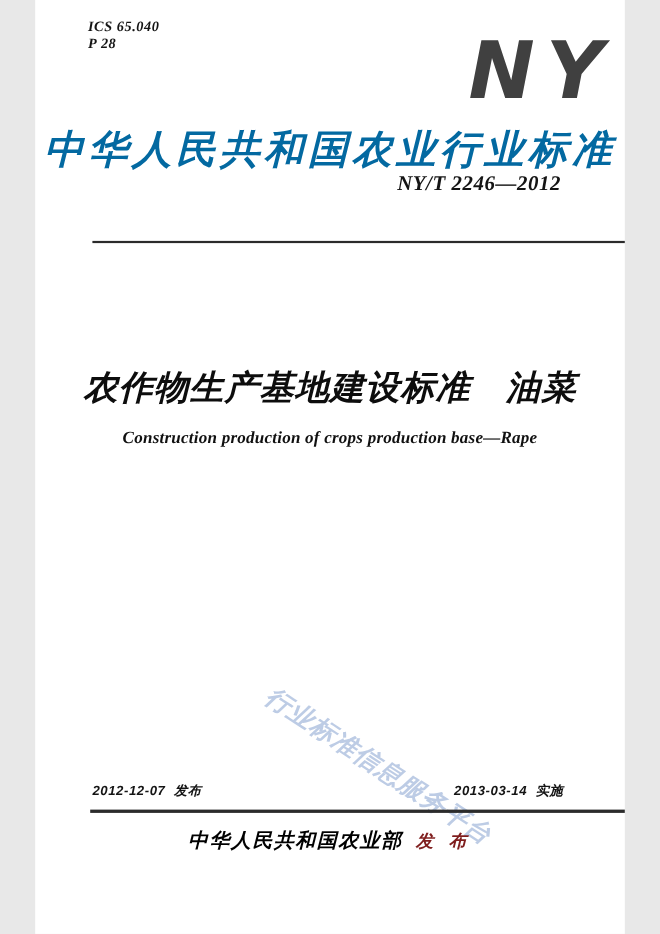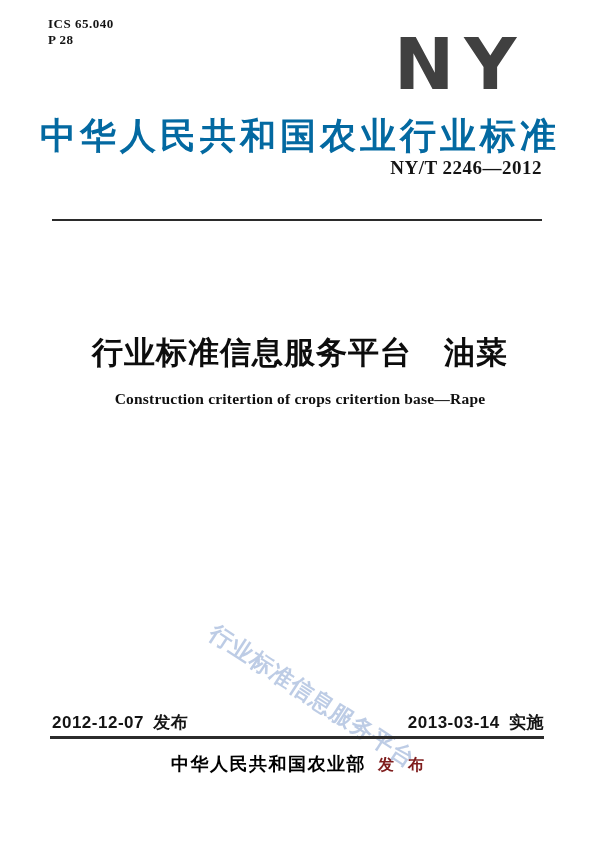--- a/index.html
+++ b/index.html
@@ -3,26 +3,27 @@
 <meta charset="utf-8">
 <style>
   html, body {
     margin: 0;
     padding: 0;
     background: #e8e8e8;
     font-family: "Liberation Serif", "DejaVu Serif", serif;
   }
   .page {
     position: relative;
-    width: 600px;
+    width: 536px;
     height: 849px;
     margin: 0 auto;
     background: #ffffff;
     color: #141414;
     overflow: hidden;
+    font-style: italic;
   }
   .ics-block {
     position: absolute;
     top: 16px;
     left: 48px;
     font-size: 13px;
     font-weight: bold;
     line-height: 1.25;
     letter-spacing: 0.5px;
   }
@@ -105,21 +106,21 @@
     pointer-events: none;
   }
   .dates-row {
     position: absolute;
     top: 711px;
     left: 52px;
     right: 56px;
     display: flex;
     justify-content: space-between;
     font-family: "Liberation Sans", "DejaVu Sans", sans-serif;
-    font-size: 17px;
+    font-size: 12px;
     font-weight: bold;
     letter-spacing: 0.5px;
   }
   .dates-row .cjk {
     margin-left: 4px;
   }
   .rule-bottom {
     top: 736px;
     left: 50px;
     width: 494px;
@@ -159,23 +160,23 @@
   </div>
 
   <div class="ny-logo">NY</div>
 
   <div class="header-title">中华人民共和国农业行业标准</div>
 
   <div class="standard-number">NY/T 2246—2012</div>
 
   <div class="rule rule-top"></div>
 
-  <div class="doc-title-cn">行业标准信息服务平台　油菜</div>
+  <div class="doc-title-cn">农作物生产基地建设标准　油菜</div>
 
-  <div class="doc-title-en">Construction critertion of crops critertion base—Rape</div>
+  <div class="doc-title-en">Construction production of crops production base—Rape</div>
 
   <div class="watermark">行业标准信息服务平台</div>
 
   <div class="dates-row">
     <div>
       <span>2012-12-07</span>
       <span class="cjk">发布</span>
     </div>
     <div>
       <span>2013-03-14</span>

